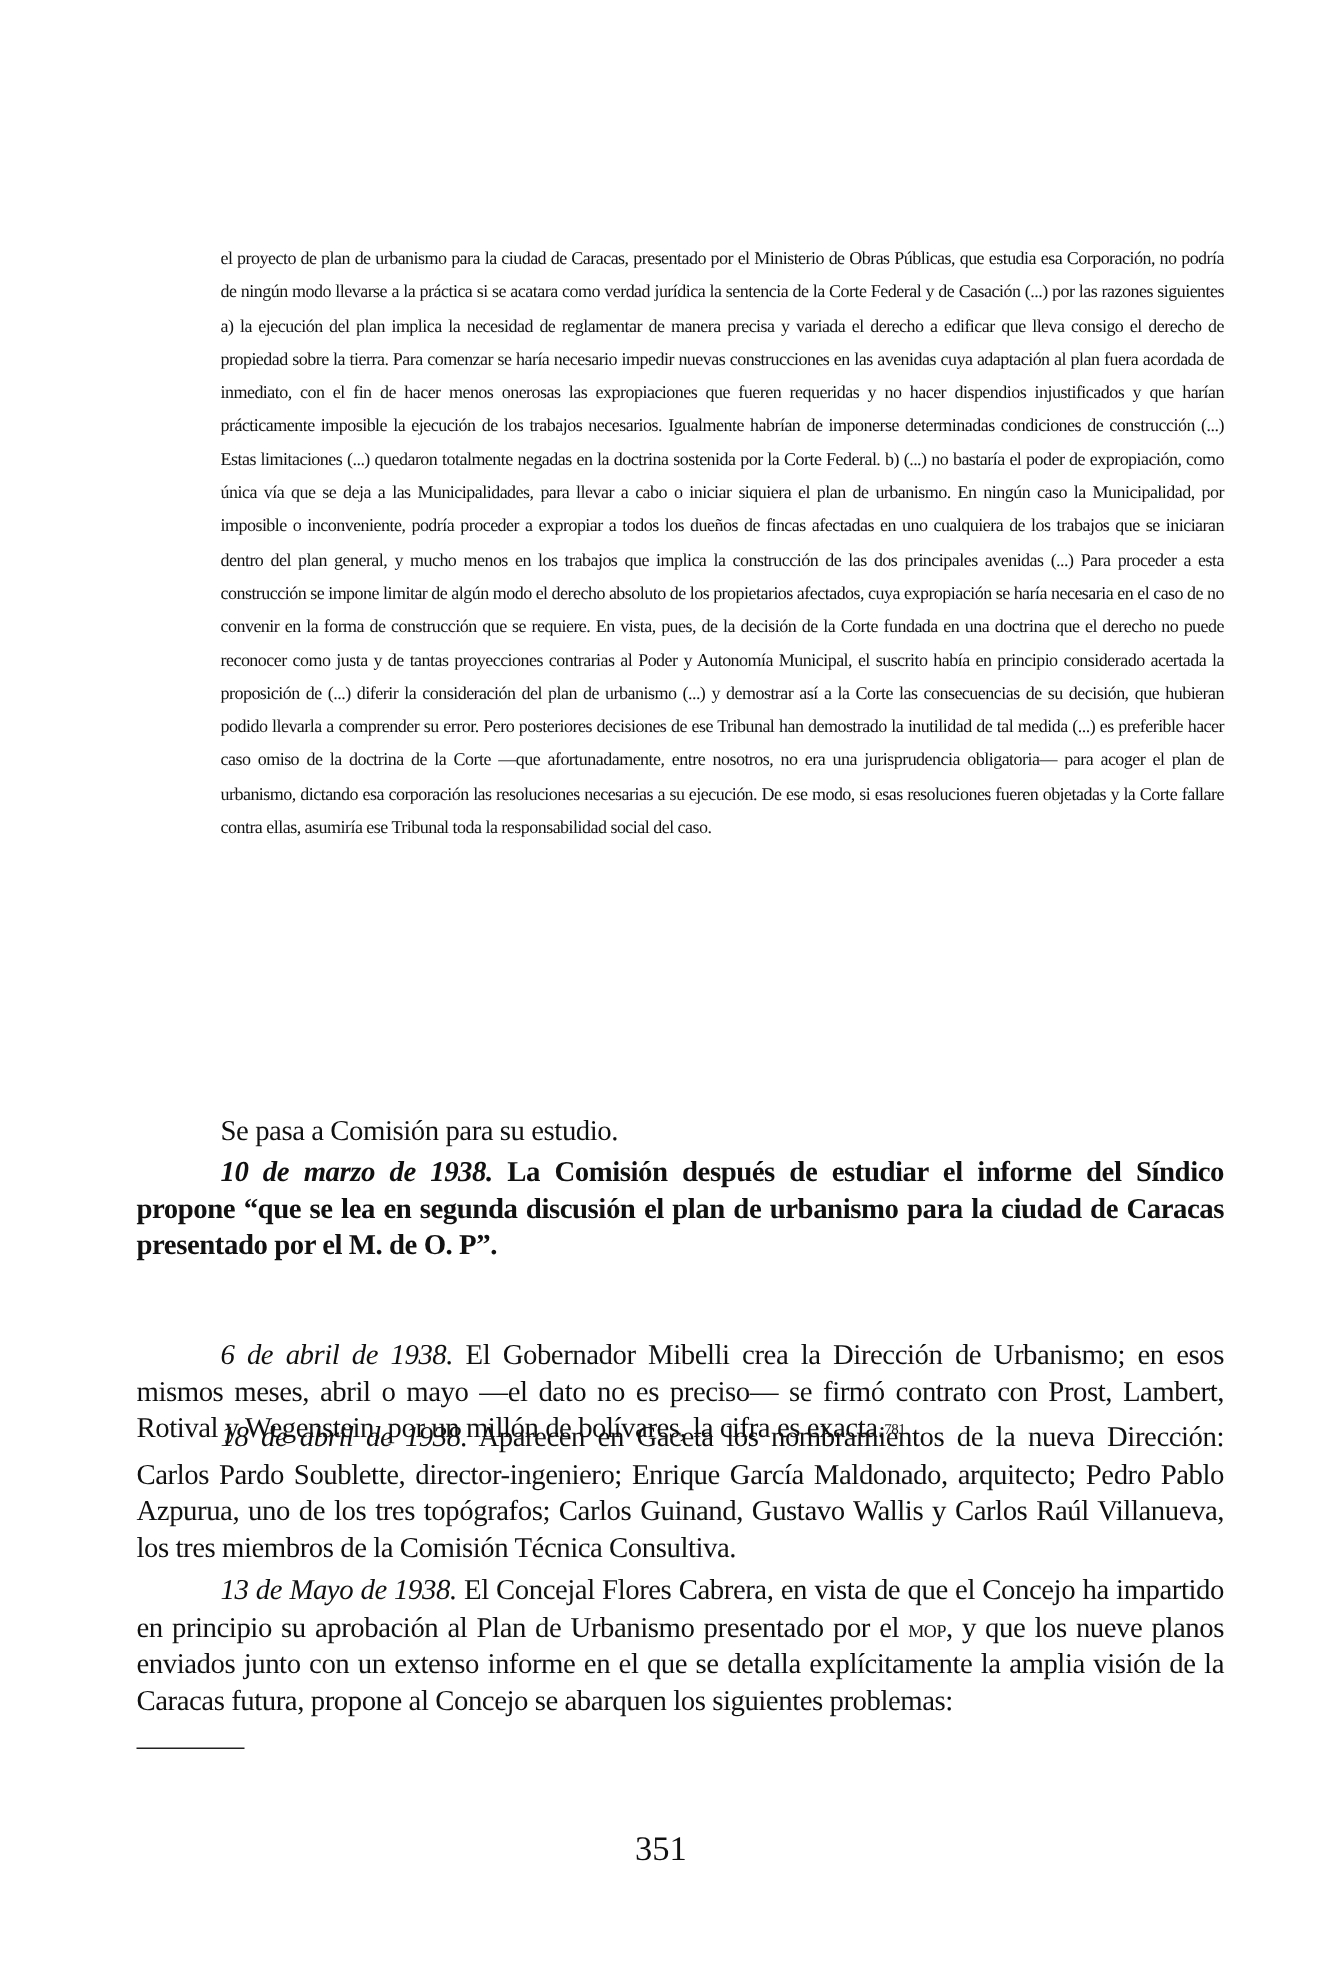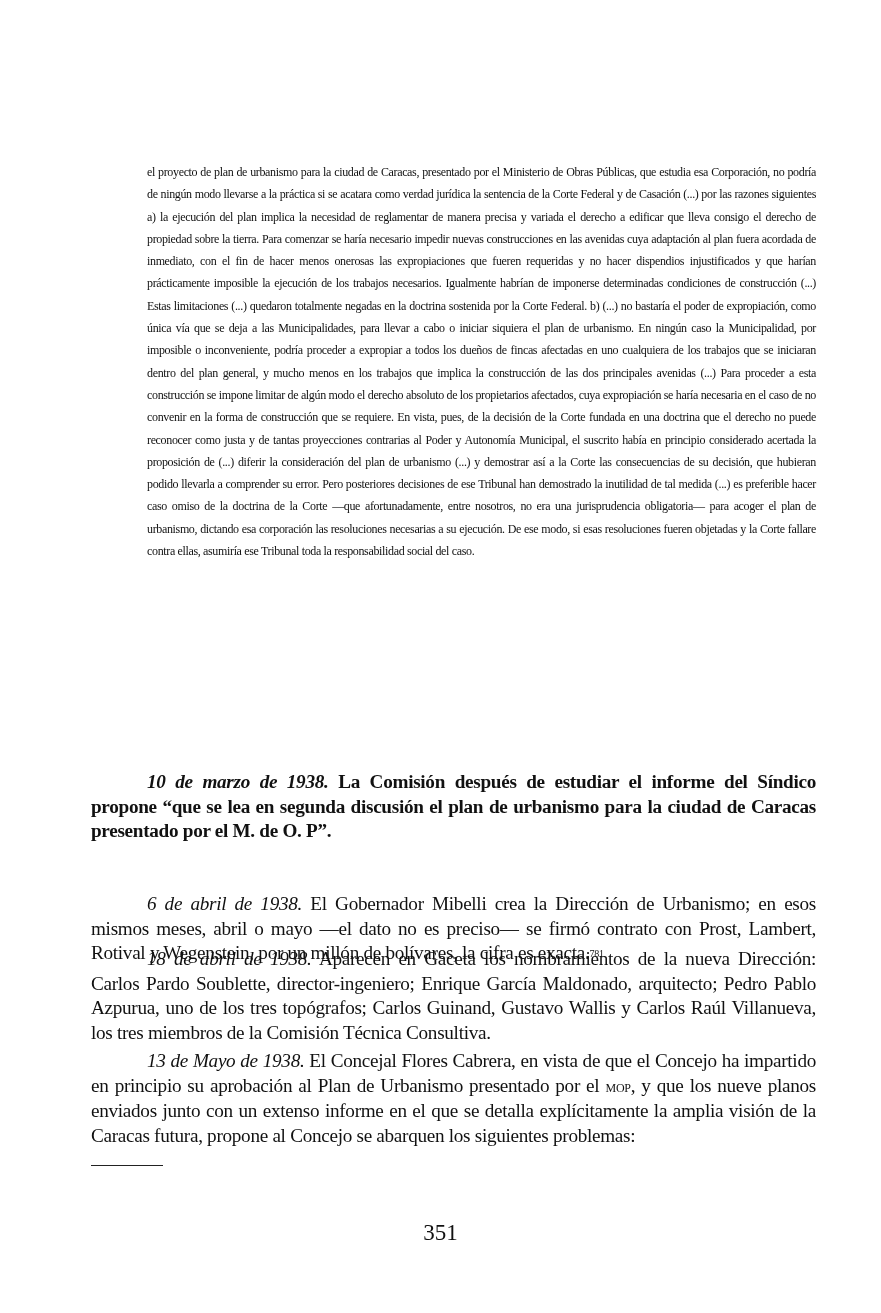--- a/index.html
+++ b/index.html
@@ -28,20 +28,21 @@
   .page-num { position: absolute; left: 0; width: 881px; top: 1220px; text-align: center; font-size: 23px; }
 </style>
 </head>
 <body>
 
 <div class="page">
 
 
   <div class="quote">el proyecto de plan de urbanismo para la ciudad de Caracas, presentado por el Ministerio de Obras Públicas, que estudia esa Corporación, no podría de ningún modo llevarse a la práctica si se acatara como verdad jurídica la sentencia de la Corte Federal y de Casación (...) por las razones siguientes a) la ejecución del plan implica la necesidad de reglamentar de manera precisa y variada el derecho a edificar que lleva consigo el derecho de propiedad sobre la tierra. Para comenzar se haría necesario impedir nuevas construcciones en las avenidas cuya adaptación al plan fuera acordada de inmediato, con el fin de hacer menos onerosas las expropiaciones que fueren requeridas y no hacer dispendios injustificados y que harían prácticamente imposible la ejecución de los trabajos necesarios. Igualmente habrían de imponerse determinadas condiciones de construcción (...) Estas limitaciones (...) quedaron totalmente negadas en la doctrina sostenida por la Corte Federal. b) (...) no bastaría el poder de expropiación, como única vía que se deja a las Municipalidades, para llevar a cabo o iniciar siquiera el plan de urbanismo. En ningún caso la Municipalidad, por imposible o inconveniente, podría proceder a expropiar a todos los dueños de fincas afectadas en uno cualquiera de los trabajos que se iniciaran dentro del plan general, y mucho menos en los trabajos que implica la construcción de las dos principales avenidas (...) Para proceder a esta construcción se impone limitar de algún modo el derecho absoluto de los propietarios afectados, cuya expropiación se haría necesaria en el caso de no convenir en la forma de construcción que se requiere. En vista, pues, de la decisión de la Corte fundada en una doctrina que el derecho no puede reconocer como justa y de tantas proyecciones contrarias al Poder y Autonomía Municipal, el suscrito había en principio considerado acertada la proposición de (...) diferir la consideración del plan de urbanismo (...) y demostrar así a la Corte las consecuencias de su decisión, que hubieran podido llevarla a comprender su error. Pero posteriores decisiones de ese Tribunal han demostrado la inutilidad de tal medida (...) es preferible hacer caso omiso de la doctrina de la Corte —que afortunadamente, entre nosotros, no era una jurisprudencia obligatoria— para acoger el plan de urbanismo, dictando esa corporación las resoluciones necesarias a su ejecución. De ese modo, si esas resoluciones fueren objetadas y la Corte fallare contra ellas, asumiría ese Tribunal toda la responsabilidad social del caso.</div>
 
+  <p class="body p1 indent" style="margin:0"><span>Se pasa a Comisión para su estudio.</span></p>
 
   <p class="body p2 indent" style="margin:0"><span class="date">10 de marzo de 1938.</span><span> La Comisión después de estudiar el informe del Síndico propone “que se lea en segunda discusión el plan de urbanismo para la ciudad de Caracas presentado por el M. de O. P”.</span></p>
 
   <p class="body p3 indent" style="margin:0"><span class="date">6 de abril de 1938.</span><span> El Gobernador Mibelli crea la Dirección de Urbanismo; en esos mismos meses, abril o mayo —el dato no es preciso— se firmó contrato con Prost, Lambert, Rotival y Wegenstein, por un millón de bolívares, la cifra es exacta.</span><sup class="fnref">781</sup></p>
 
   <p class="body p4 indent" style="margin:0"><span class="date">18 de abril de 1938.</span><span> Aparecen en Gaceta los nombramientos de la nueva Dirección: Carlos Pardo Soublette, director-ingeniero; Enrique García Maldonado, arquitecto; Pedro Pablo Azpurua, uno de los tres topógrafos; Carlos Guinand, Gustavo Wallis y Carlos Raúl Villanueva, los tres miembros de la Comisión Técnica Consultiva.</span></p>
 
   <p class="body p5 indent" style="margin:0"><span class="date">13 de Mayo de 1938.</span><span> El Concejal Flores Cabrera, en vista de que el Concejo ha impartido en principio su aprobación al Plan de Urbanismo presentado por el </span><span class="sc">mop</span><span>, y que los nueve planos enviados junto con un extenso informe en el que se detalla explícitamente la amplia visión de la Caracas futura, propone al Concejo se abarquen los siguientes problemas:</span></p>
 
   <div class="fn-rule"></div>

